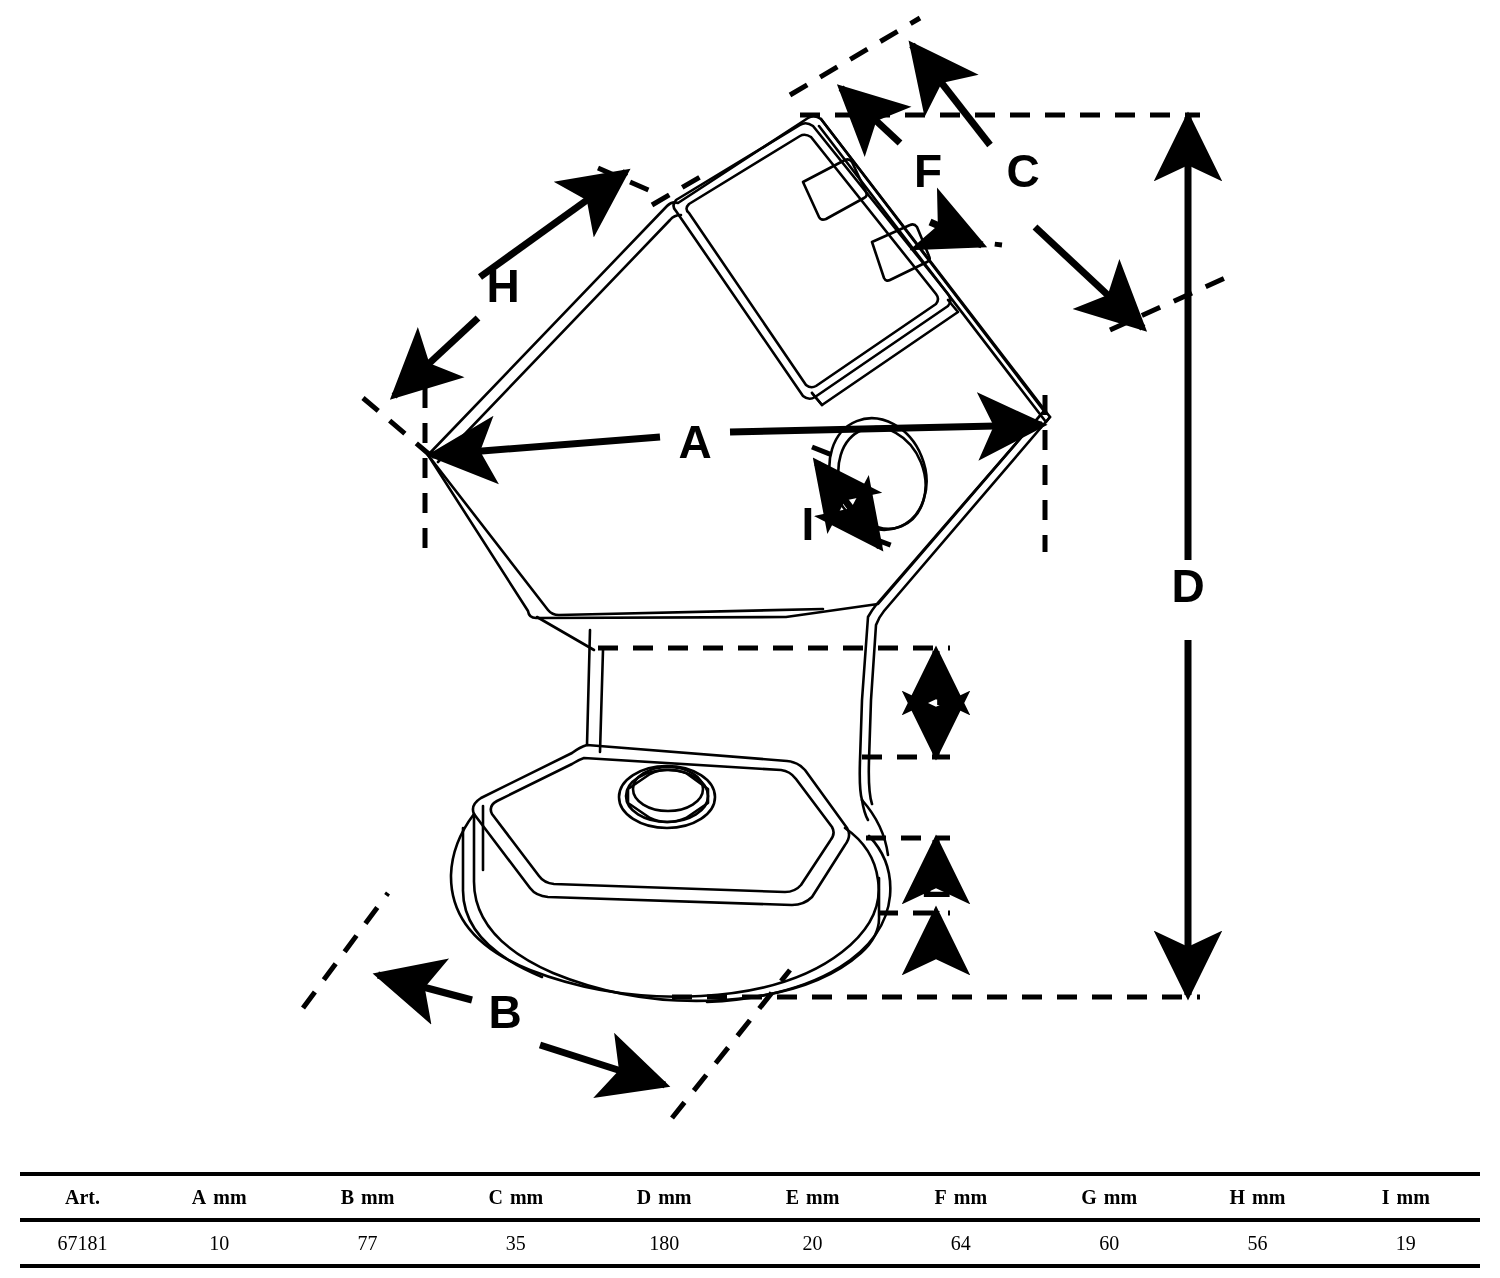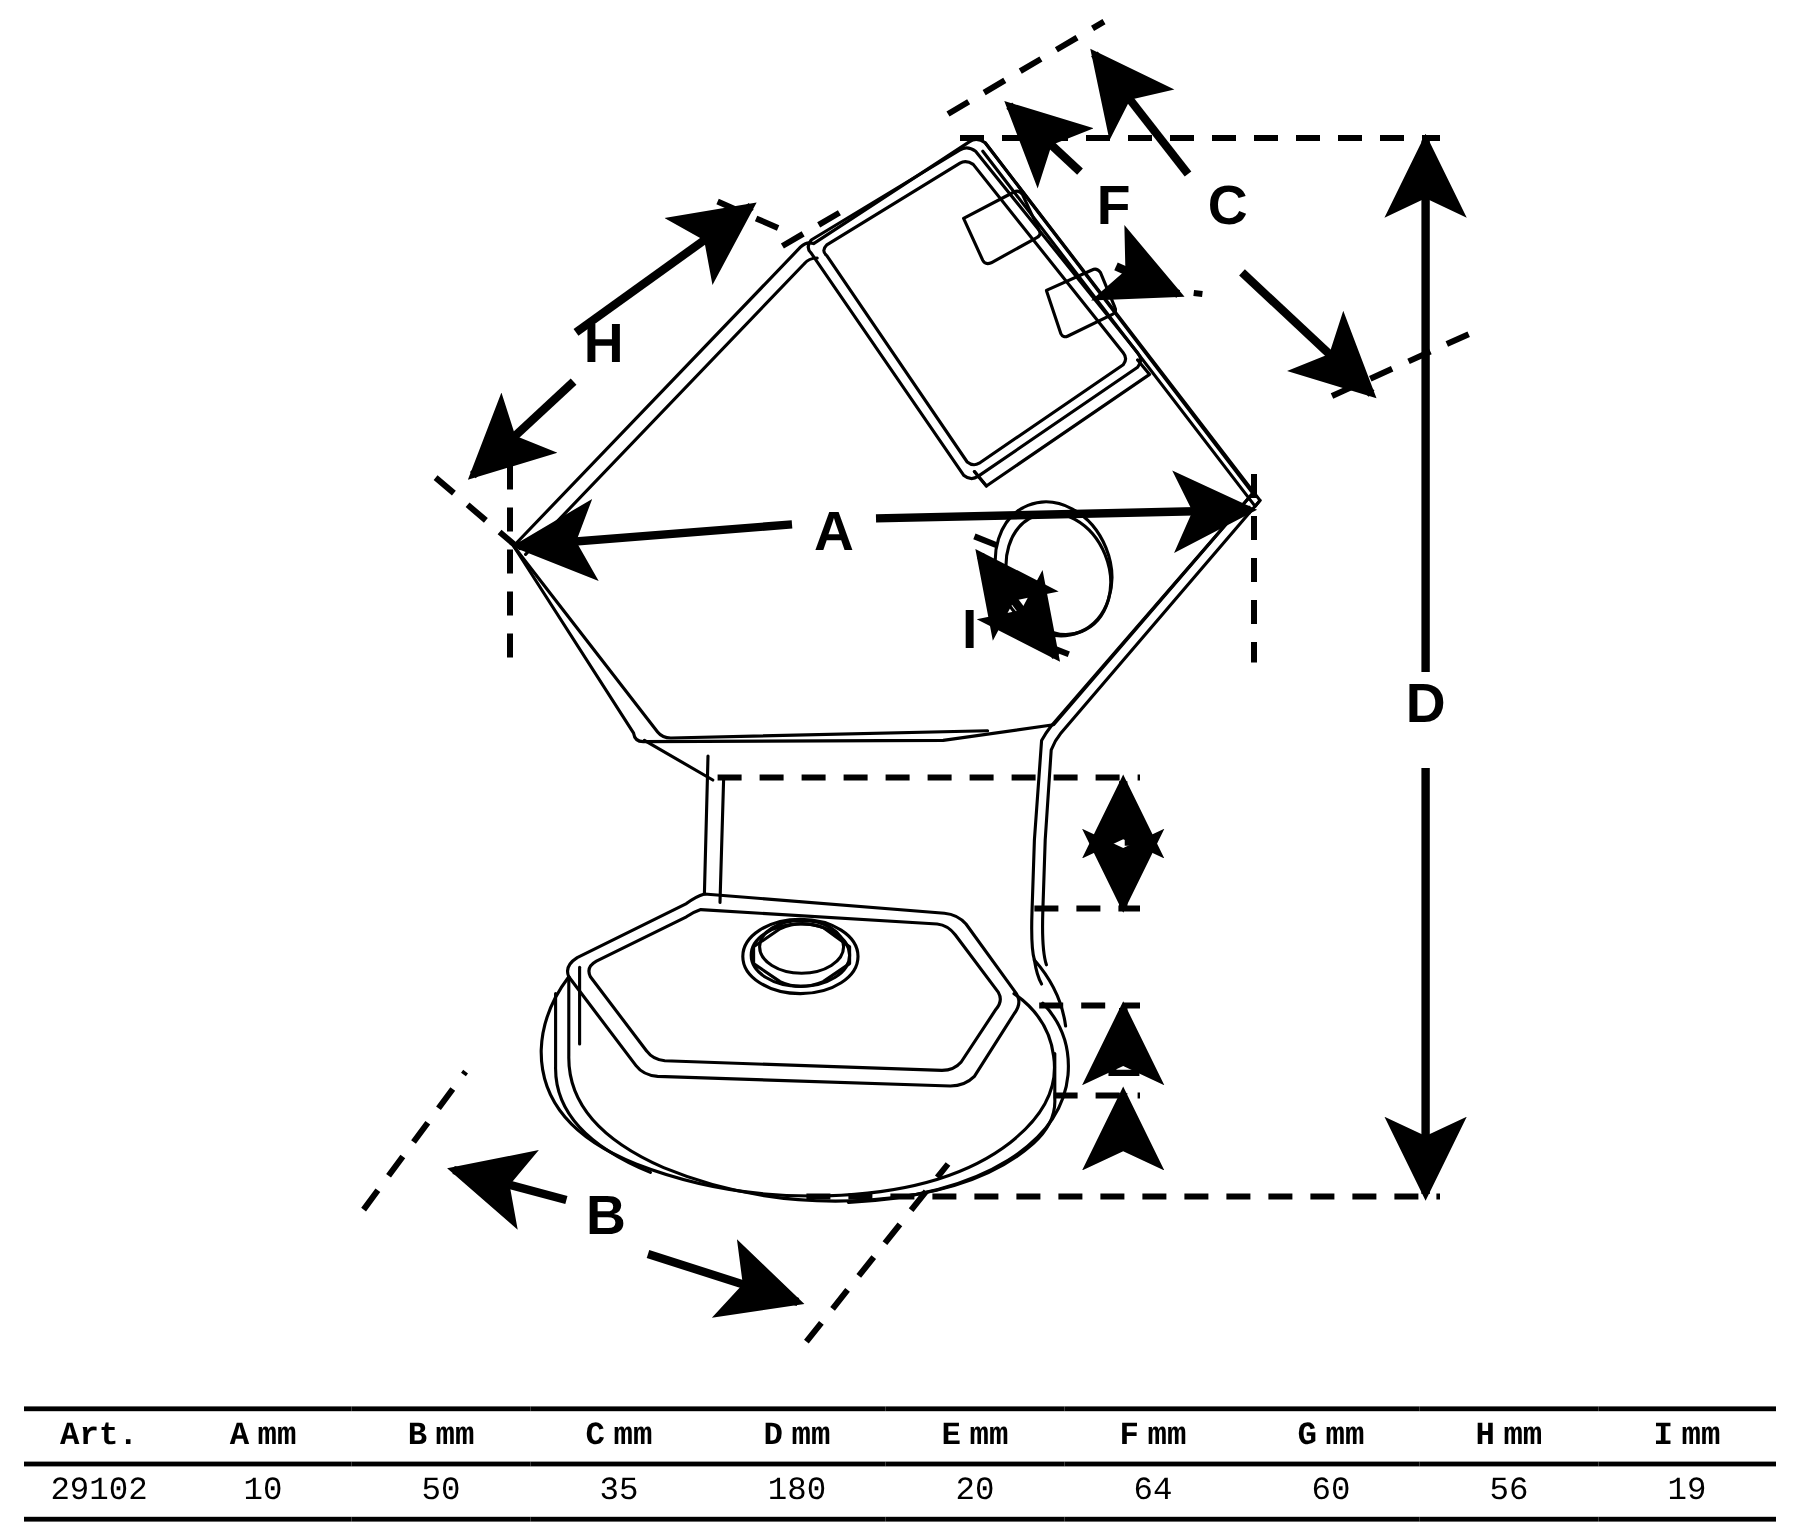--- a/index.html
+++ b/index.html
@@ -38,22 +38,22 @@
     top: 1172px;
     width: 1460px;
   }
   table.spec-table {
     border-collapse: collapse;
     width: 1460px;
     table-layout: fixed;
   }
   table.spec-table th,
   table.spec-table td {
-    font-family: Liberation Mono, monospace;
-    font-size: 27px;
+    font-family: Liberation Serif, serif;
+    font-size: 20px;
     text-align: center;
     padding: 0;
     height: 42px;
     vertical-align: middle;
     color: #000000;
   }
   table.spec-table th {
     font-weight: bold;
   }
   table.spec-table td {
@@ -273,23 +273,23 @@
           <th>
             <span>H</span><span class="unit">mm</span>
           </th>
           <th>
             <span>I</span><span class="unit">mm</span>
           </th>
         </tr>
       </thead>
       <tbody>
         <tr>
-          <td>29102</td>
+          <td>67181</td>
           <td>10</td>
-          <td>50</td>
+          <td>77</td>
           <td>35</td>
           <td>180</td>
           <td>20</td>
           <td>64</td>
           <td>60</td>
           <td>56</td>
           <td>19</td>
         </tr>
       </tbody>
     </table>

